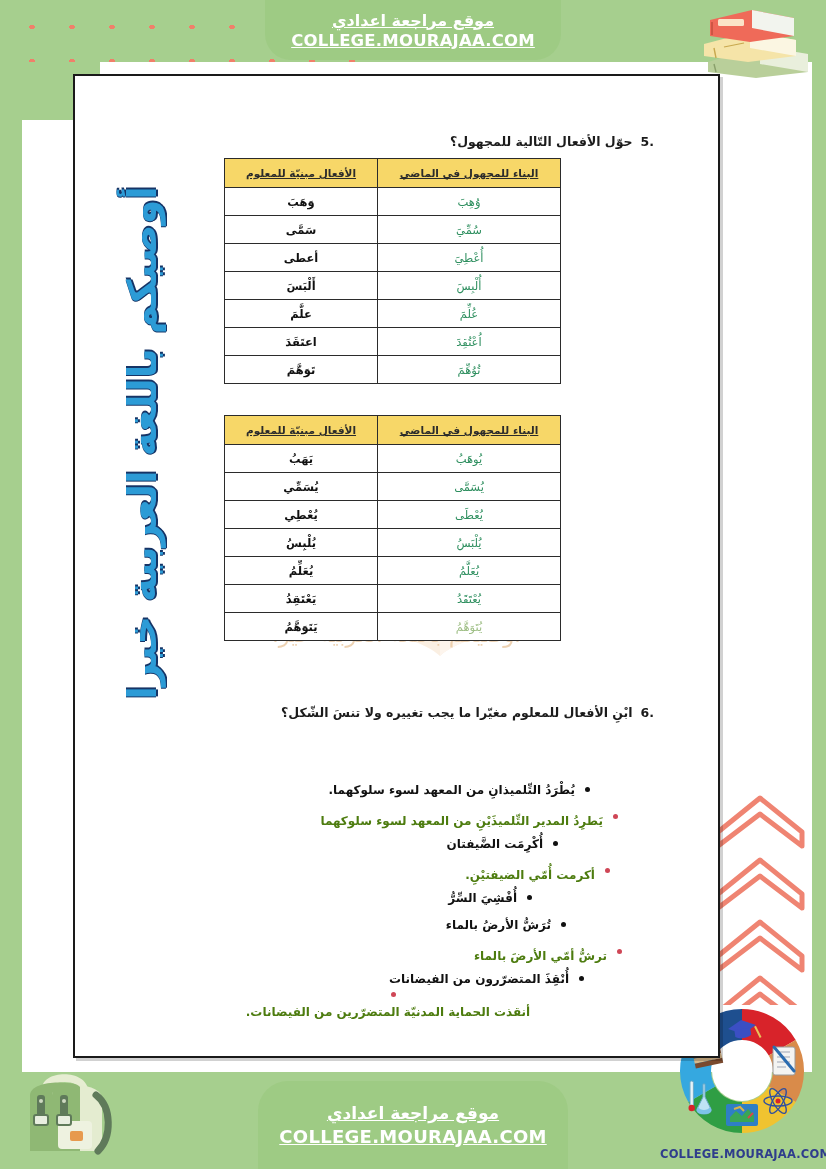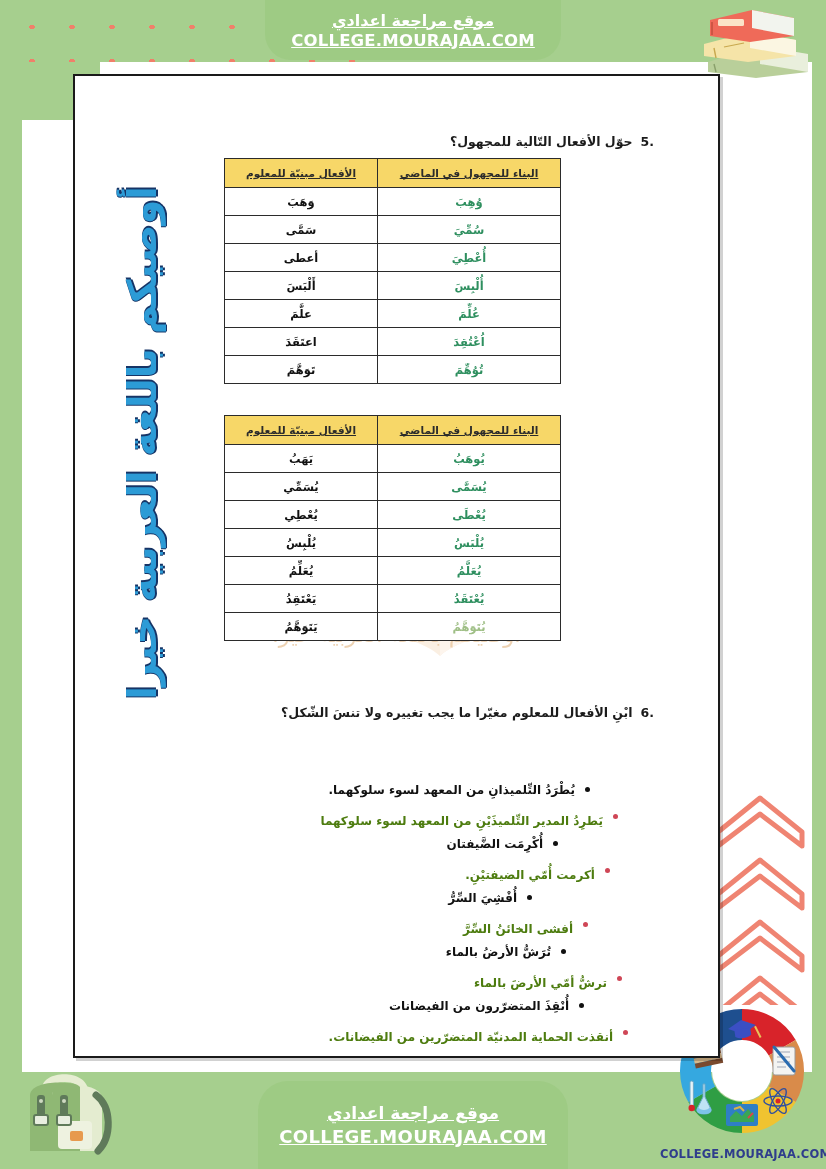--- a/index.html
+++ b/index.html
@@ -274,21 +274,21 @@
     font-size: 10.5px;
     height: 26px;
     text-decoration: underline;
   }
   table.verbs td.known {
     color: #111111;
     font-weight: bold;
   }
   table.verbs td.passive {
     color: #2e8f5f;
-    font-weight: bold;
+    font-weight: normal;
   }
   table.verbs td.passive.faded {
     color: #9fbf86;
   }
 
   
   .bullets {
     position: absolute;
     right: 90px;
     top: 700px;
@@ -320,21 +320,21 @@
   .bullet-row.answer .txt { color: #4d7c0f; font-weight: bold; margin-top: 8px; }
   .bullet-row.indent-1 { padding-right: 38px; }
   .bullet-row.indent-2 { padding-right: 10px; }
   .bullet-row.indent-3 { padding-right: 70px; }
   .bullet-row.indent-4 { padding-right: 18px; }
   .bullet-row.indent-5 { padding-right: 96px; }
   .bullet-row.indent-6 { padding-right: 40px; }
   .bullet-row.indent-7 { padding-right: 62px; }
   .bullet-row.indent-8 { padding-right: 6px; }
   .bullet-row.indent-9 { padding-right: 44px; }
-  .bullet-row.indent-10 { padding-right: 0px; }
+  .bullet-row.indent-10 { padding-right: 0px; flex-direction: column; }
 </style>
 </head>
 <body>
 
 <div class="bg-layer"></div>
 
 <div class="green-left-band"></div>
 <div class="green-right-band"></div>
 <div class="green-top-band"></div>
 <div class="green-bottom-band"></div>
@@ -567,24 +567,20 @@
         <span class="txt">أُكْرِمَت الضَّيفتان</span>
       </div>
       <div class="bullet-row answer indent-4">
         <span class="dot"></span>
         <span class="txt">أكرمت أُمّي الضيفتيْنِ.</span>
       </div>
       <div class="bullet-row indent-5">
         <span class="dot"></span>
         <span class="txt">أُفْشِيَ السِّرُّ</span>
       </div>
-      <div class="bullet-row answer indent-6">
-        <span class="dot"></span>
-        <span class="txt">أفشى الخائنُ السِّرَّ</span>
-      </div>
       <div class="bullet-row indent-7">
         <span class="dot"></span>
         <span class="txt">تُرَشُّ الأرضُ بالماء</span>
       </div>
       <div class="bullet-row answer indent-8">
         <span class="dot"></span>
         <span class="txt">ترشُّ أمّي الأرضَ بالماء</span>
       </div>
       <div class="bullet-row indent-9">
         <span class="dot"></span>

